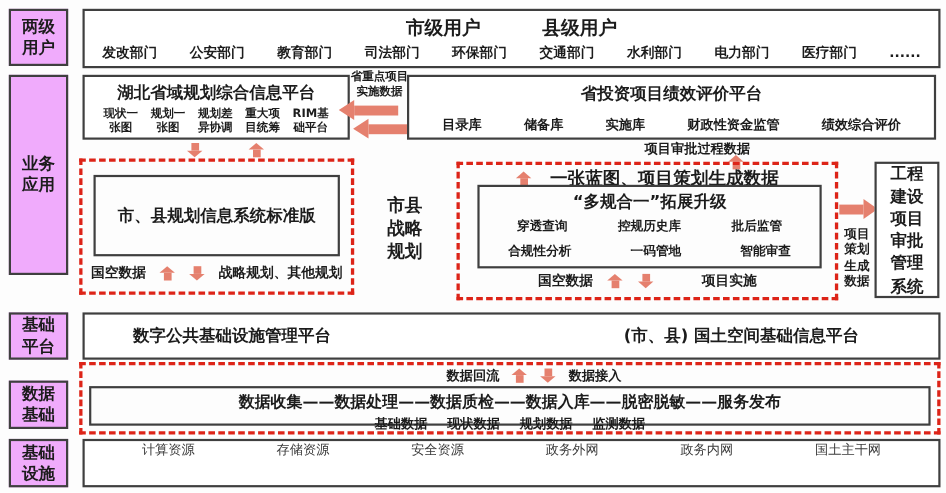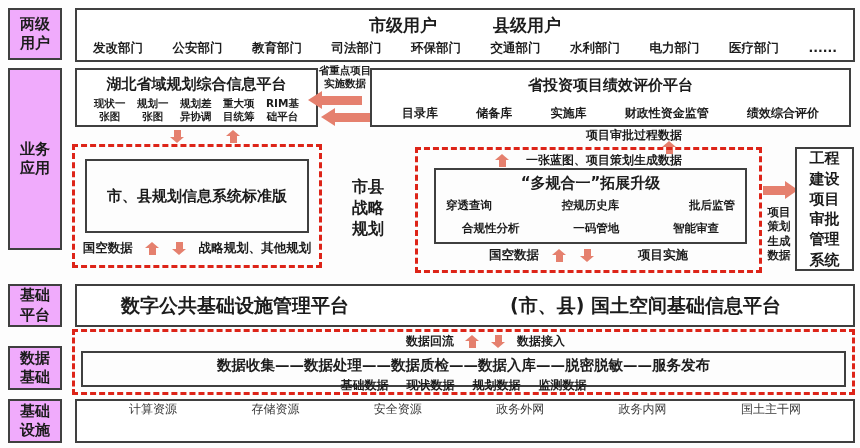--- a/index.html
+++ b/index.html
@@ -141,27 +141,27 @@
     </div>
   </div>
 
   
   <div class="abs pre semib" style="left:352px;top:177px;font-size:16px;line-height:1.3;text-align:center;">市县
 战略
 规划</div>
 
   
   <div class="dash" style="left:415px;top:147px;width:347px;height:126px;">
-    <div class="ctr" style="margin-top:2px;gap:16px;font-size:12px;font-weight:600;text-align:center;">
+    <div class="ctr" style="margin-top:2px;gap:16px;font-size:16px;font-weight:600;text-align:center;">
       <span class="bau"></span>
       <span>一张蓝图、项目策划生成数据</span>
     </div>
     <div style="position:absolute;left:16px;top:18px;width:313px;height:76px;border:2px solid var(--border);box-sizing:border-box;">
       <div class="boxtitle" style="margin-top:4px;">“多规合一”拓展升级</div>
-      <div class="itemsrow semib" style="margin-top:5px;padding:0 10px;font-size:11.5px;">
+      <div class="itemsrow semib" style="margin-top:5px;padding:0 34px;font-size:11.5px;">
         <span>穿透查询</span>
         <span>控规历史库</span>
         <span>批后监管</span>
       </div>
       <div class="itemsrow semib" style="margin-top:8px;padding:0 26px;font-size:11.5px;">
         <span>合规性分析</span>
         <span>一码管地</span>
         <span>智能审查</span>
       </div>
     </div>
@@ -183,21 +183,21 @@
   <div class="nbox ctr" style="left:795px;top:147px;width:59px;height:124px;">
     <span class="pre" style="font-weight:bold;font-size:15px;line-height:1.35;text-align:center;">工程
 建设
 项目
 审批
 管理
 系统</span>
   </div>
 
   
-  <div class="nbox" style="left:75px;top:284px;width:780px;height:43px;display:flex;align-items:center;justify-content:space-between;padding:0 72px 0 44px;font-size:19px;font-weight:bold;">
+  <div class="nbox" style="left:75px;top:284px;width:780px;height:43px;display:flex;align-items:center;justify-content:space-between;padding:0 72px 0 44px;font-size:15px;font-weight:bold;">
     <span>数字公共基础设施管理平台</span>
     <span>(市、县) 国土空间基础信息平台</span>
   </div>
 
   
   <div class="dash" style="left:72px;top:329px;width:783px;height:66px;">
     <div class="ctr" style="margin-top:1px;gap:11px;font-size:12px;font-weight:600;transform:translateX(22px);">
       <span>数据回流</span>
       <span class="bau"></span>
       <span class="bad"></span>

